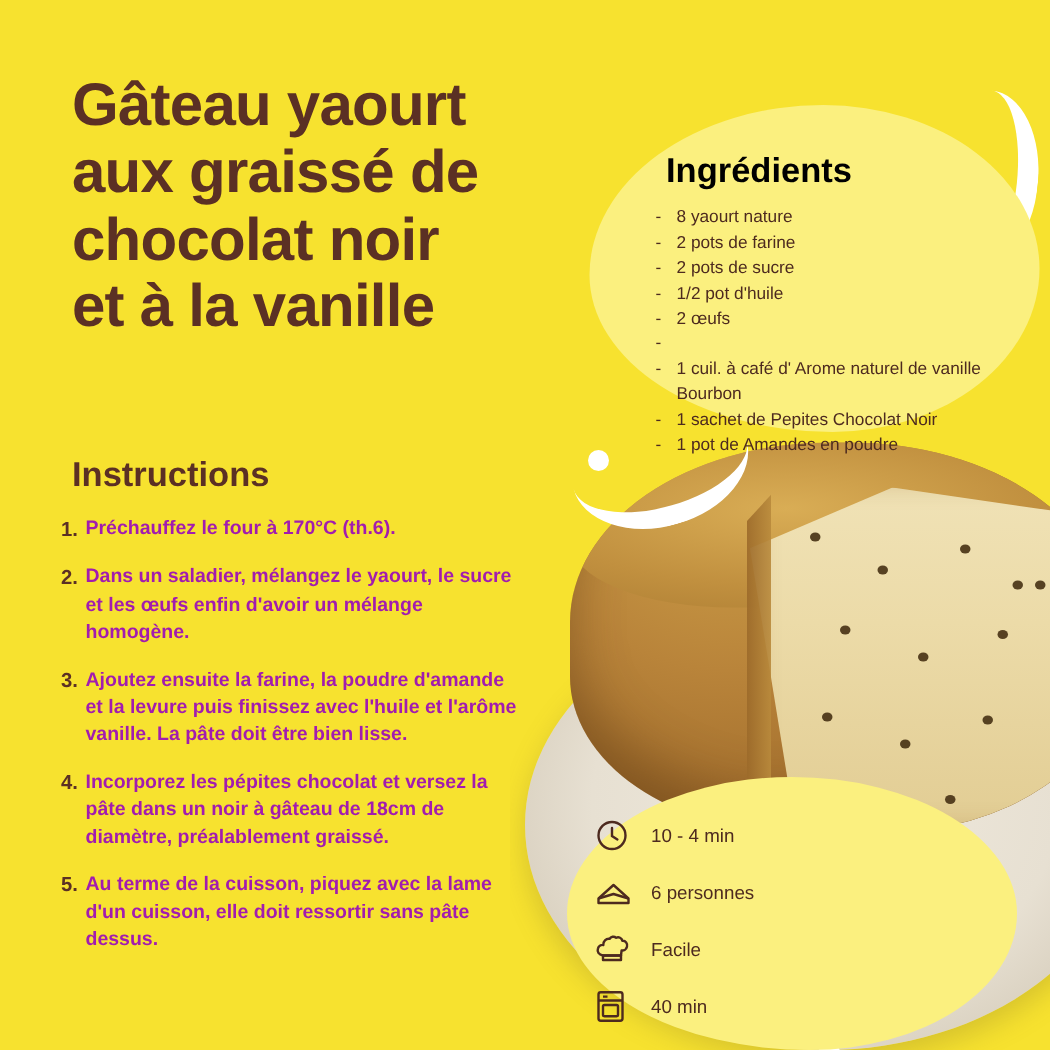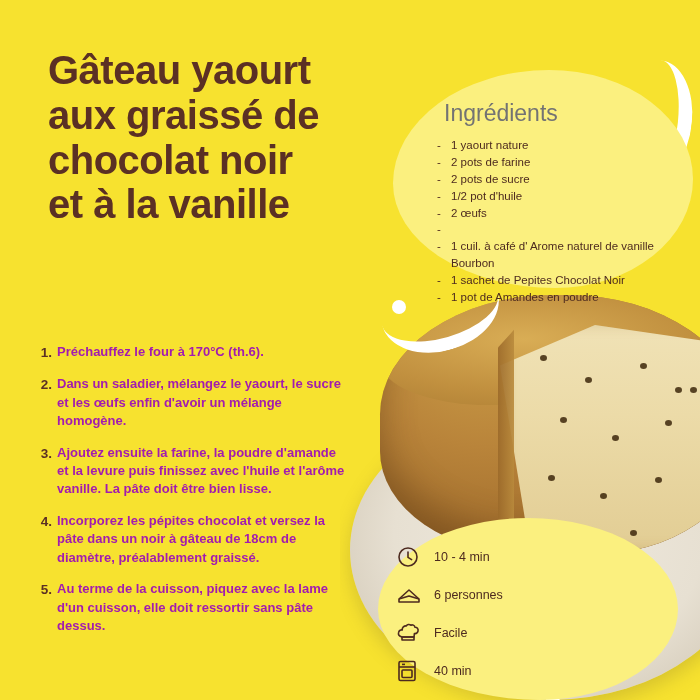--- a/index.html
+++ b/index.html
@@ -159,23 +159,23 @@
     top: 70px;
     width: 300px;
     height: 218px;
     background: #fbf07f;
     border-radius: 52% 48% 46% 54% / 52% 50% 50% 48%;
   }
   .ing-title {
     position: absolute;
     left: 444px;
     top: 100px;
-    color: #737373;
+    color: #000000;
     font-size: 23px;
-    font-weight: normal;
+    font-weight: bold;
   }
   .ing-list {
     position: absolute;
     left: 437px;
     top: 137px;
     width: 230px;
     color: #4d2a1f;
     font-size: 11.5px;
     line-height: 1.47;
   }
@@ -299,21 +299,21 @@
     <div>aux graissé de</div>
     <div>chocolat noir</div>
     <div>et à la vanille</div>
   </div>
 
   <div class="ing-blob"></div>
   <div class="ing-title">Ingrédients</div>
   <div class="ing-list">
     <div class="row">
       <span class="dash">-</span>
-      <span>1 yaourt nature</span>
+      <span>8 yaourt nature</span>
     </div>
     <div class="row">
       <span class="dash">-</span>
       <span>2 pots de farine</span>
     </div>
     <div class="row">
       <span class="dash">-</span>
       <span>2 pots de sucre</span>
     </div>
     <div class="row">
@@ -334,20 +334,21 @@
     <div class="row">
       <span class="dash">-</span>
       <span>1 sachet de Pepites Chocolat Noir</span>
     </div>
     <div class="row">
       <span class="dash">-</span>
       <span>1 pot de Amandes en poudre</span>
     </div>
   </div>
 
+  <div class="instr-title">Instructions</div>
   <div class="steps">
     <div class="step">
       <div class="step-num">1.</div>
       <div class="step-text">Préchauffez le four à 170°C (th.6).</div>
     </div>
     <div class="step">
       <div class="step-num">2.</div>
       <div class="step-text">Dans un saladier, mélangez le yaourt, le sucre et les œufs enfin d'avoir un mélange homogène.</div>
     </div>
     <div class="step">

